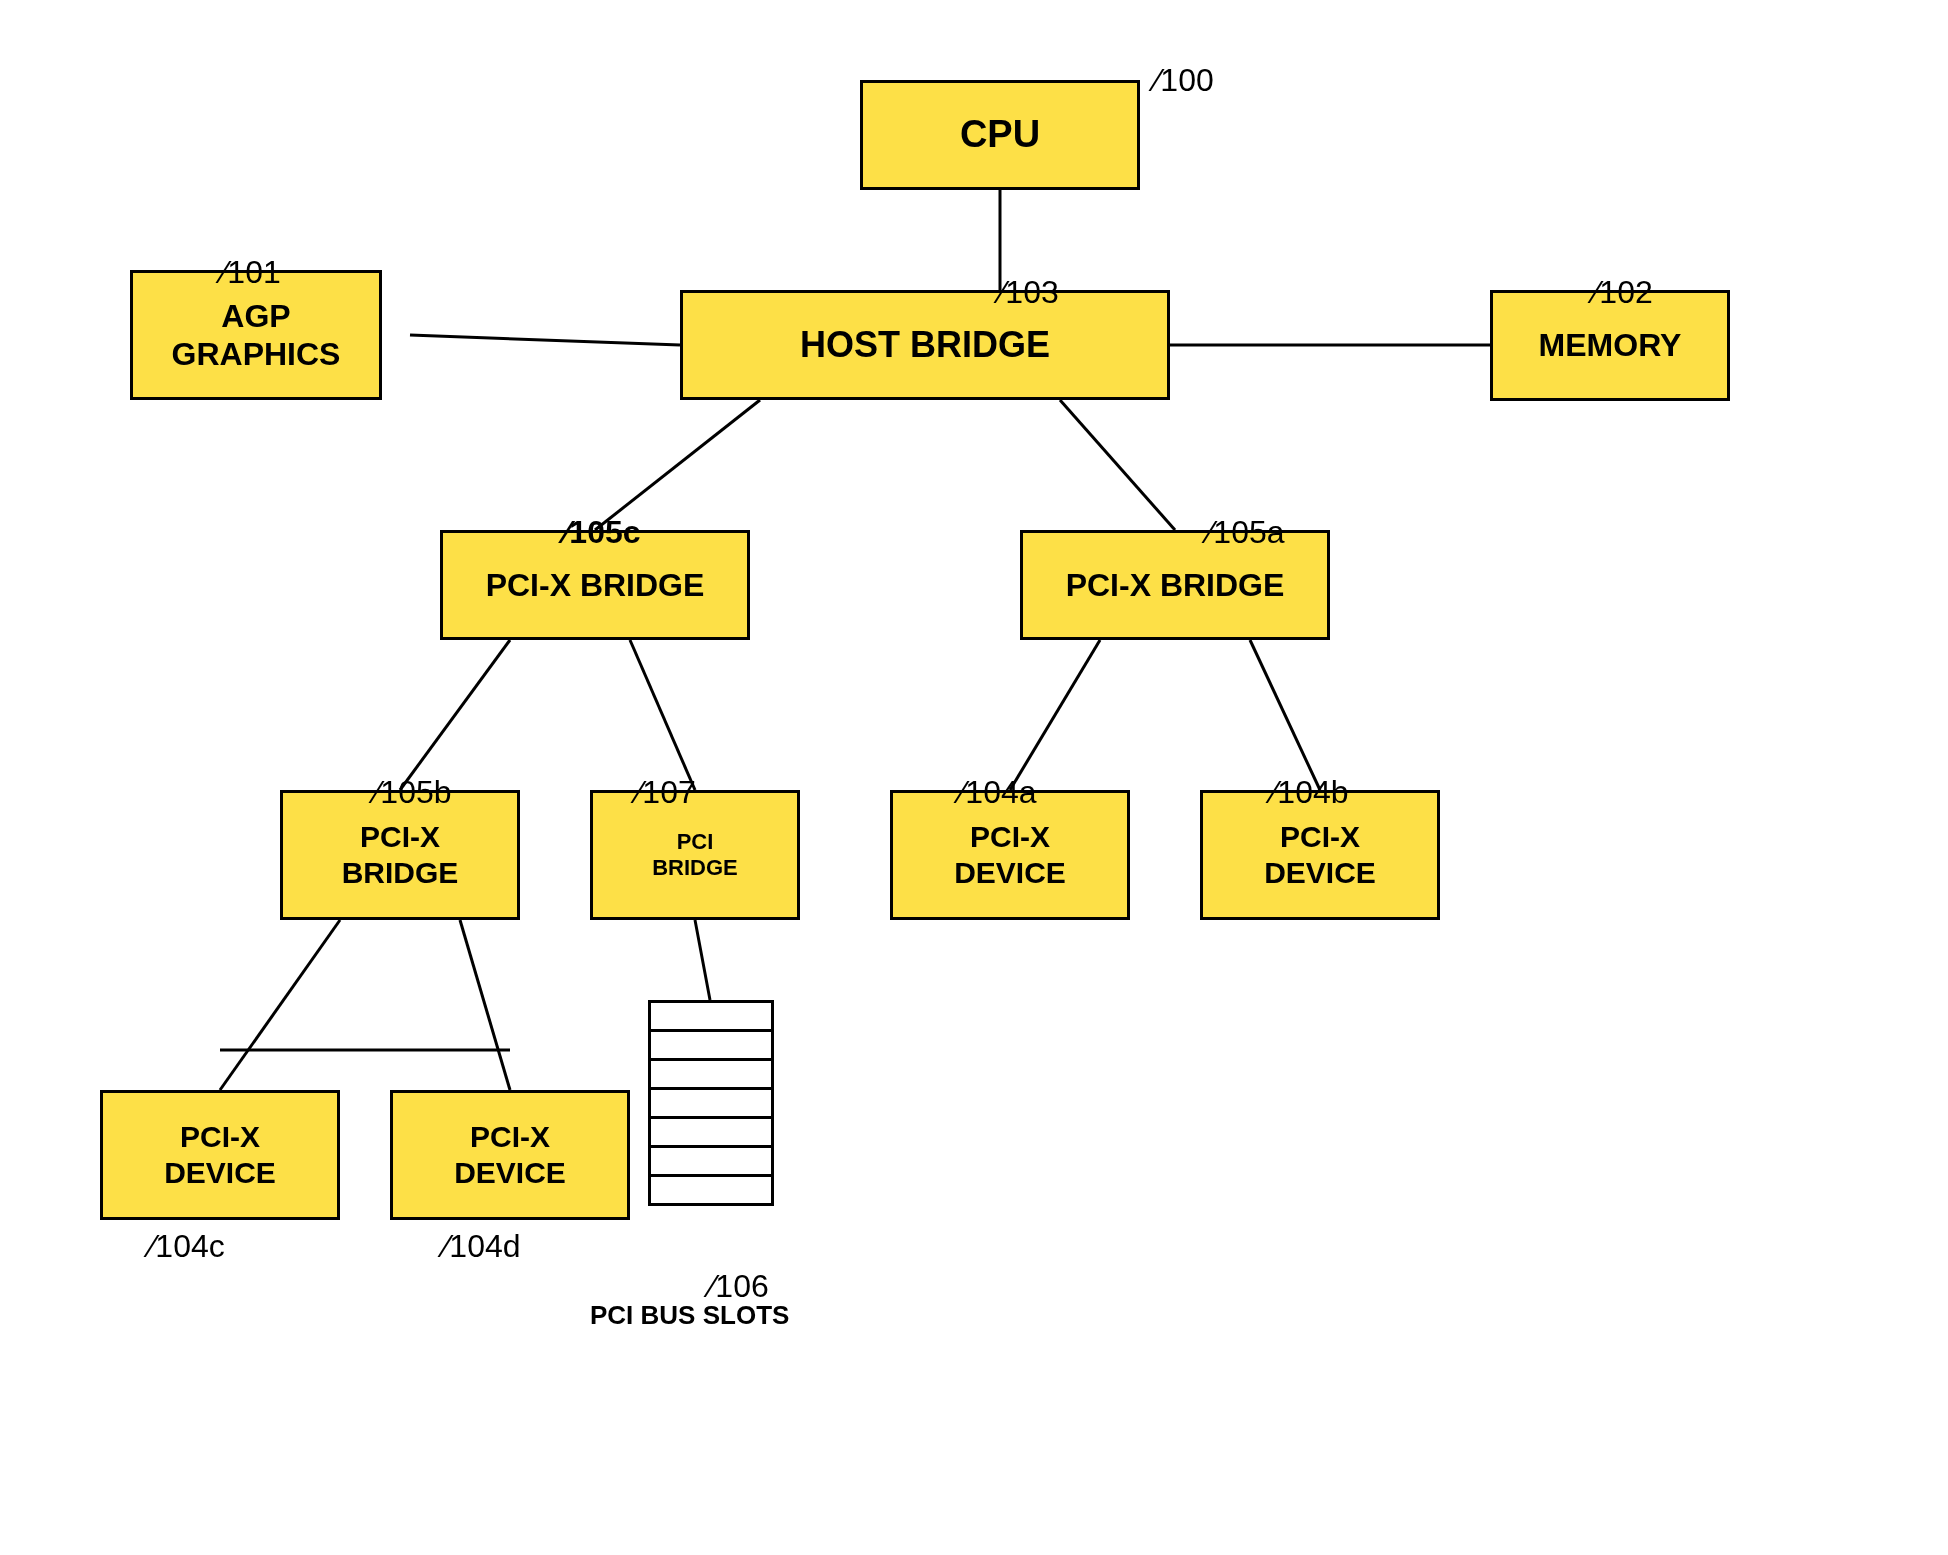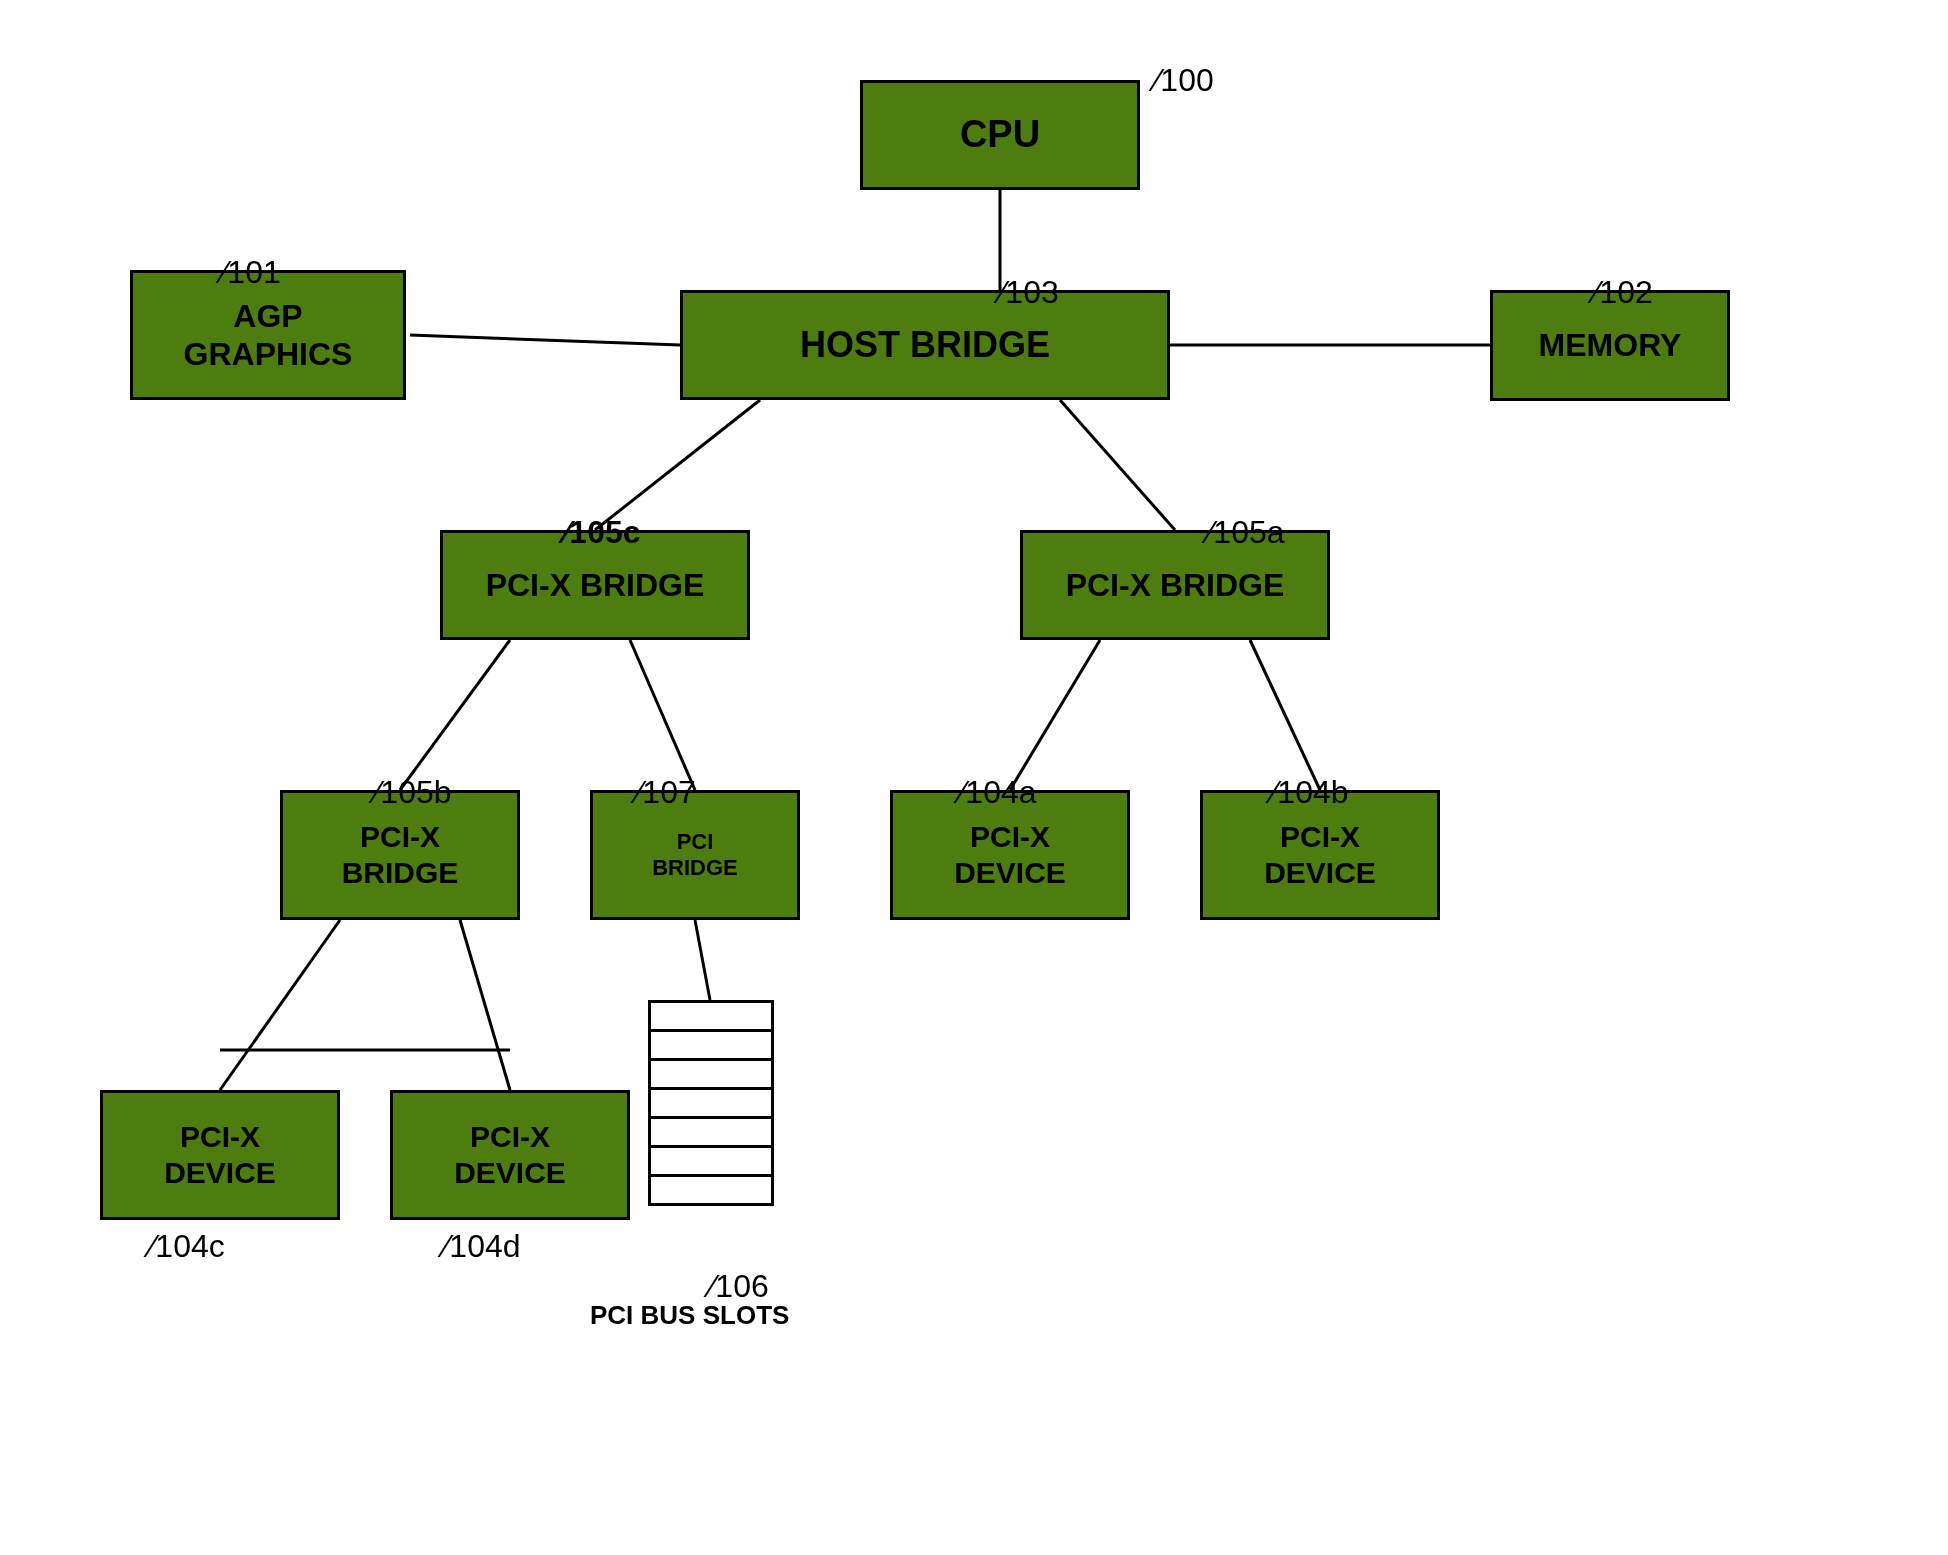--- a/index.html
+++ b/index.html
@@ -12,21 +12,21 @@
       overflow: hidden;
     }
     .diagram {
       position: relative;
       width: 100%;
       height: 100%;
     }
     .node {
       position: absolute;
       border: 3px solid #000;
-      background: #4d7c0f;
+      background: #fde047;
       display: flex;
       align-items: center;
       justify-content: center;
       text-align: center;
       font-size: 32px;
       font-weight: bold;
       font-family: Arial, sans-serif;
       line-height: 1.2;
     }
     .label {
@@ -83,21 +83,21 @@
     <line x1="695" y1="920" x2="710" y2="1000" stroke="#000" stroke-width="3"></line>
   </svg>
 
   <div class="node" style="left:860px; top:80px; width:280px; height:110px; font-size:38px;">
     <span>CPU</span>
   </div>
   <span class="ref-label" style="left:1155px; top:62px;">
     ∕<span>100</span>
   </span>
 
-  <div class="node" style="left:130px; top:270px; width:276px; height:130px; font-size:32px;">
+  <div class="node" style="left:130px; top:270px; width:252px; height:130px; font-size:32px;">
     <span>AGP<br>GRAPHICS</span>
   </div>
   <span class="ref-label" style="left:222px; top:254px;">
     ∕<span>101</span>
   </span>
 
   <div class="node" style="left:680px; top:290px; width:490px; height:110px; font-size:36px;">
     <span>HOST BRIDGE</span>
   </div>
   <span class="ref-label" style="left:1000px; top:274px;">

